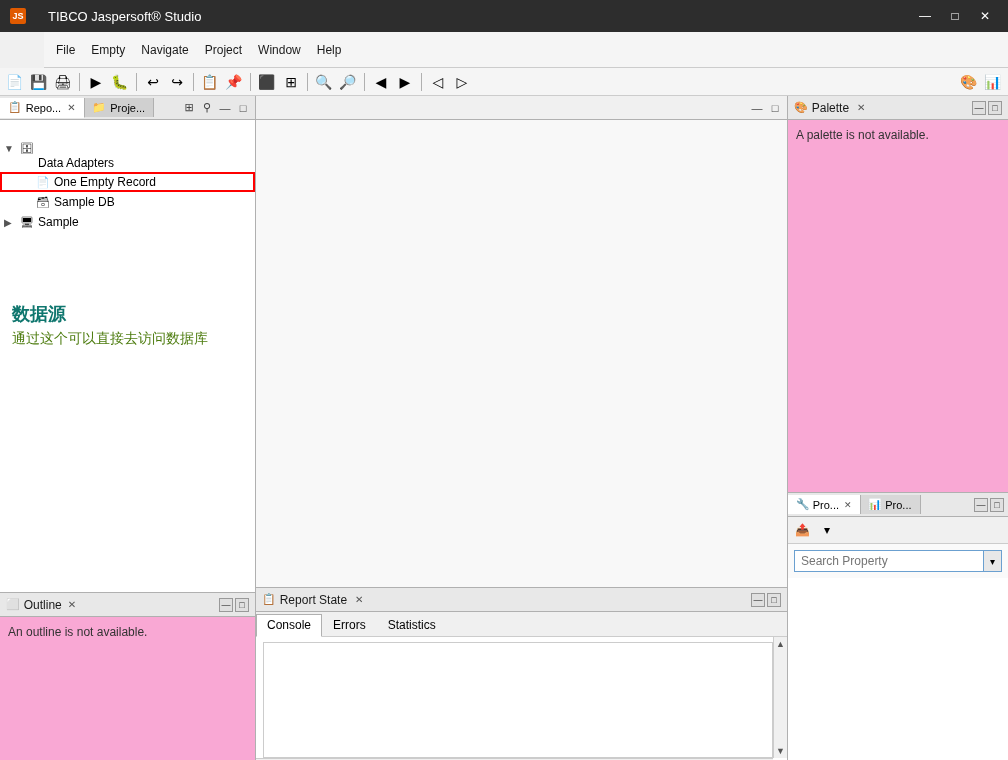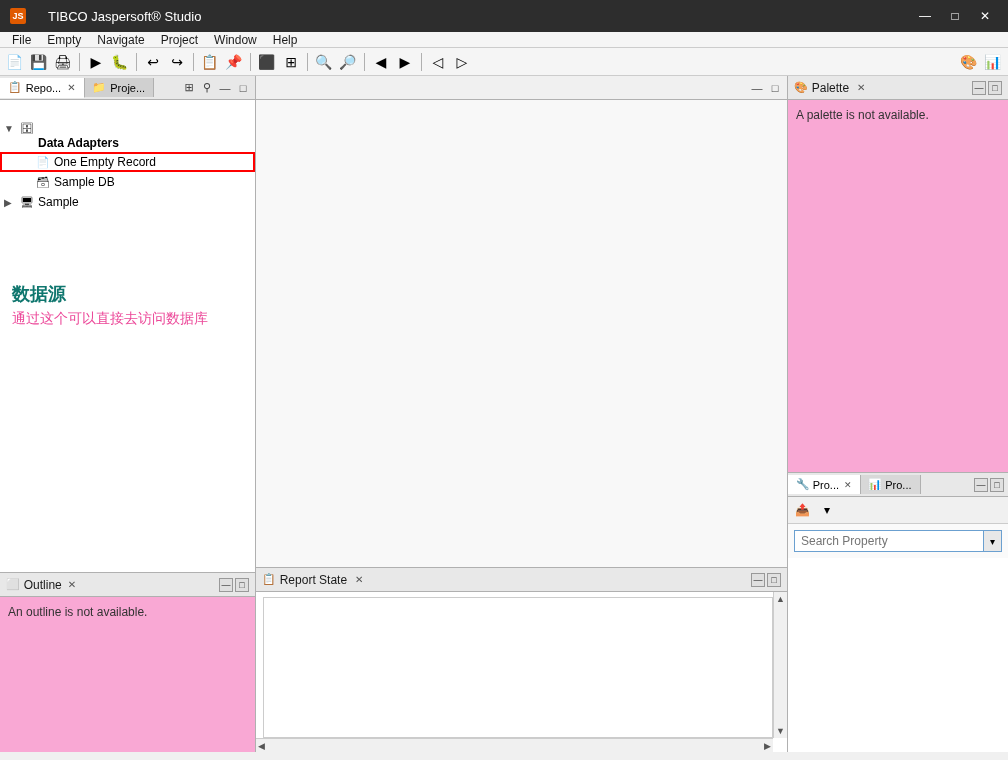--- a/index.html
+++ b/index.html
@@ -52,25 +52,26 @@
       cursor: pointer;
       display: flex;
       align-items: center;
       justify-content: center;
       font-size: 12px;
     }
 
     
     .menu-bar {
       background: #f5f5f5;
-      height: 16px;
+      height: 36px;
       display: flex;
       align-items: center;
       padding: 0 4px;
       border-bottom: 1px solid #ccc;
+      margin-left: 44px;
     }
     .menu-item {
       padding: 2px 8px;
       cursor: pointer;
       font-size: 12px;
       color: #1a1a1a;
     }
 
     
     .toolbar {
@@ -202,21 +203,21 @@
       padding: 10px 12px;
       background: #ffffff;
     }
     .annotation-text-1 {
       color: #0f766e;
       font-size: 18px;
       font-weight: bold;
       margin-bottom: 4px;
     }
     .annotation-text-2 {
-      color: #ec4899;
+      color: #4d7c0f;
       font-size: 14px;
     }
 
     
     .outline-panel {
       border-top: 1px solid #b0b0b0;
       height: 180px;
       display: flex;
       flex-direction: column;
     }
@@ -492,21 +493,21 @@
         <button class="tab-action-btn">□</button>
       </div>
     </div>
 
     <div class="tree-panel-wrapper" style="position:relative; flex:1; display:flex; flex-direction:column;">
       <div class="tree-panel" style="flex:1;">
 
         <div class="tree-item">
           <span class="tree-expand">▼</span>
           <span class="tree-icon">🗄</span>
-          <span class="tree-label" style="font-weight:bold;margin-top:30px;">Data Adapters</span>
+          <span class="tree-label" style="font-weight:normal;margin-top:30px;">Data Adapters</span>
         </div>
 
         <div class="tree-item" style="padding-left:20px; outline: 2px solid red; outline-offset:-2px;">
           <span class="tree-expand"></span>
           <span class="tree-icon">📄</span>
           <span class="tree-label">One Empty Record</span>
         </div>
 
         <div class="tree-item" style="padding-left:20px;">
           <span class="tree-expand"></span>
@@ -559,20 +560,25 @@
     <div class="report-state-panel">
       <div class="panel-title-bar">
         <span class="panel-title-icon">📋</span>
         <span class="panel-title-text">Report State</span>
         <span class="tab-close" style="font-size:10px; color:#555; margin-left:4px;">✕</span>
         <div class="panel-min-max">
           <button class="pmm-btn">—</button>
           <button class="pmm-btn">□</button>
         </div>
       </div>
+      <div class="rs-tabs">
+        <div class="rs-tab active">Console</div>
+        <div class="rs-tab">Errors</div>
+        <div class="rs-tab">Statistics</div>
+      </div>
       <div class="rs-content">
         <div style="position:absolute; top:5px; left:7px; right:14px; bottom:14px; border:1px solid #ccc; background:white;">
         </div>
 
         <div class="rs-scrollbar-right">
           <span class="scroll-arrow">▲</span>
           <div style="flex:1"></div>
           <span class="scroll-arrow">▼</span>
         </div>
 

